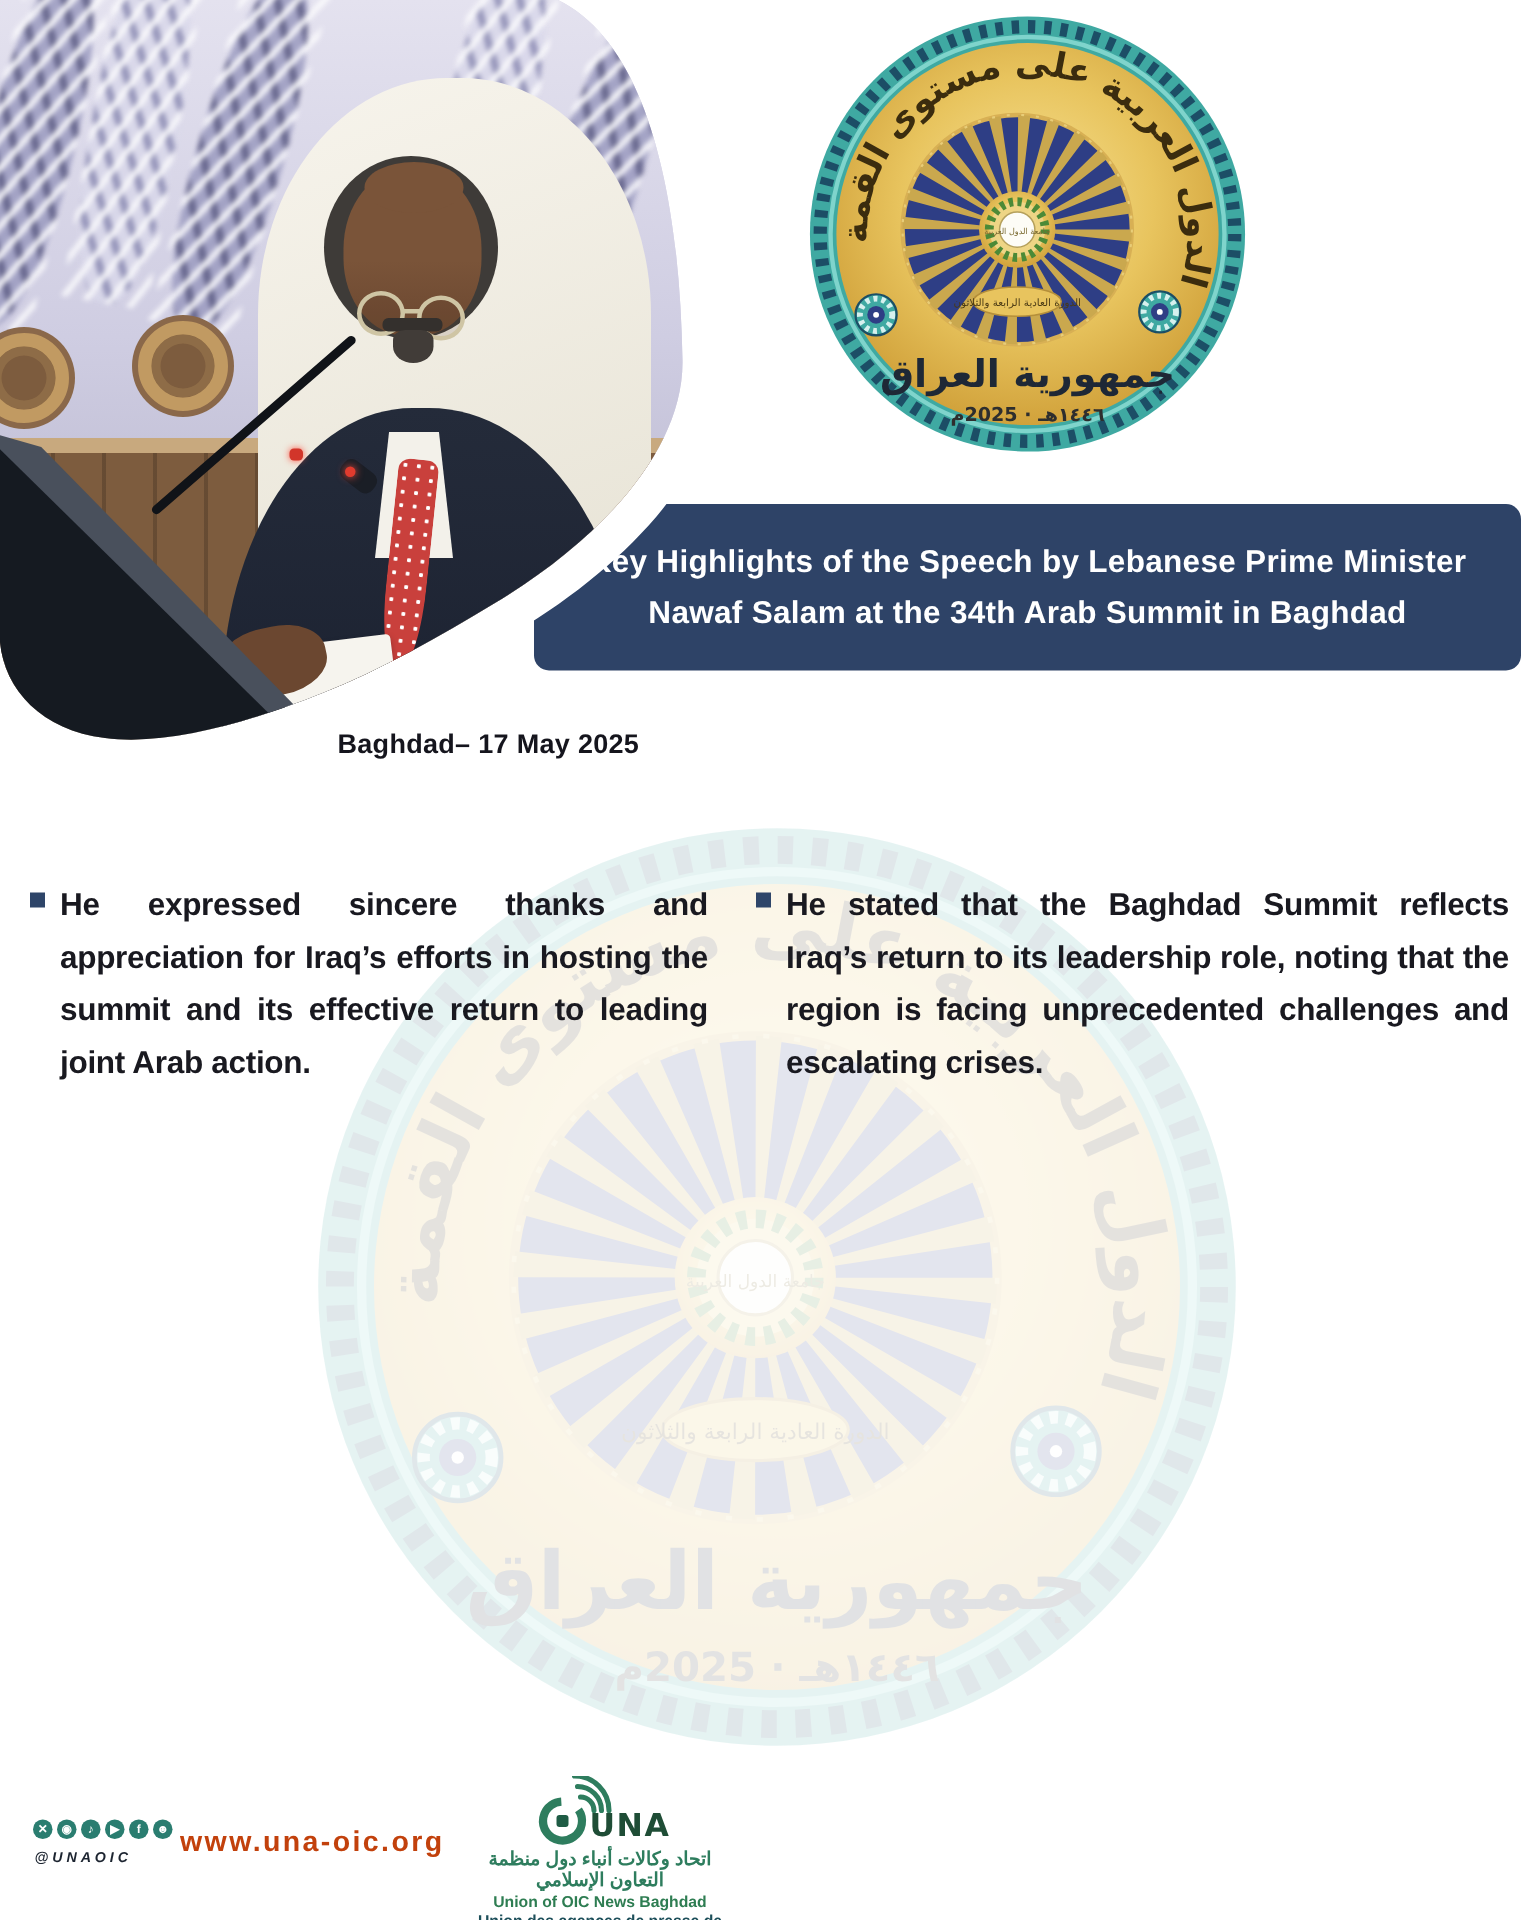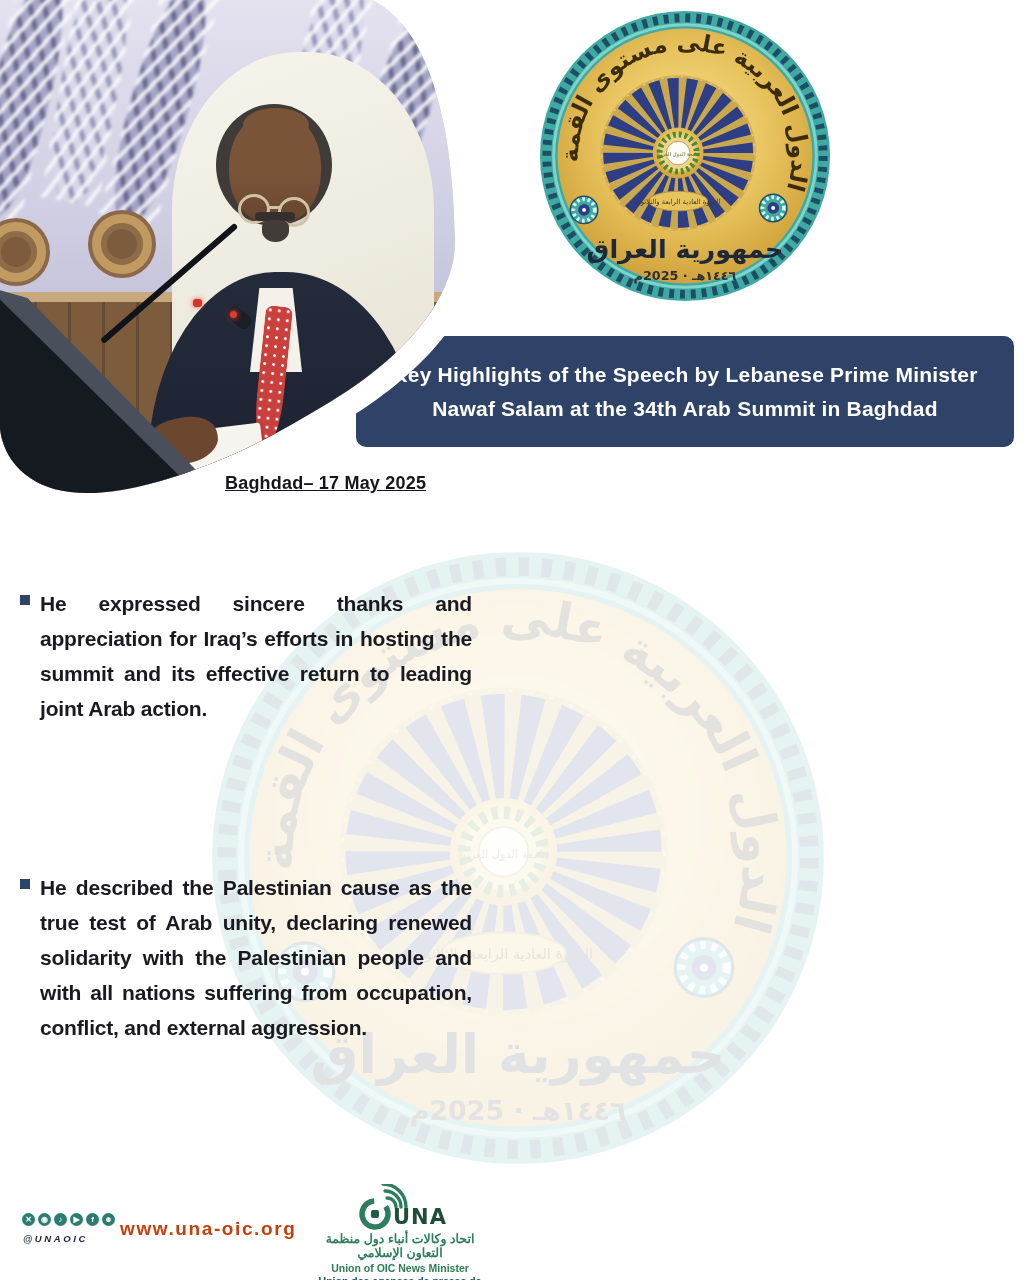--- a/index.html
+++ b/index.html
@@ -16,22 +16,22 @@
   .banner {
     position:absolute; left:356px; top:336px; width:658px; height:111px;
     background:#2e4367; border-radius:10px; z-index:1;
     display:flex; align-items:center; justify-content:center; padding:0 26px;
   }
   .banner h1 {
     color:#fff; font-size:21px; line-height:34px; font-weight:700;
     text-align:center; letter-spacing:.2px;
   }
   .dateline {
-    position:absolute; left:225px; top:473px; z-index:4;
-    font-size:18px; font-weight:700; color:#15151d; letter-spacing:.2px;text-decoration:underline;
+    position:absolute; left:225px; top:486px; z-index:4;
+    font-size:18px; font-weight:700; color:#15151d; letter-spacing:.2px;
   }
 
   
   .photo-halo, .photo {
     position:absolute; left:0; top:0; width:458px; height:520px;
     clip-path: path("M0,0 L372,0 C430,28 453,125 455,240 C456,300 400,360 330,402 C292,425 255,446 215,462 C175,478 115,498 70,492 C28,487 3,460 0,428 Z");
   }
   .photo-halo { background:#fff; transform:scale(1.085); transform-origin:36% 34%; z-index:2; }
   .photo { z-index:3; overflow:hidden; background:#d9d7e8; }
   .photo * { position:absolute; }
@@ -212,23 +212,23 @@
   </div>
 
   <svg class="emblem-main">
       <use href="#emblem-symbol"></use>
     </svg>
 
   <div class="bullet b1">
     <span class="sq"></span>
     <p>He expressed sincere thanks and appreciation for Iraq’s efforts in hosting the summit and its effective return to leading joint Arab action.</p>
   </div>
-  <div class="bullet b3">
+  <div class="bullet b2">
     <span class="sq"></span>
-    <p>He described the Palestinian cause as the true test of Arab unity, declaring renewed solidarity with the Palestinian people and with all nations suffering from occupation, conflict, and external aggression.</p>
+    <p>He stated that the Baghdad Summit reflects Iraq’s return to its leadership role, noting that the region is facing unprecedented challenges and escalating crises.</p>
   </div>
 
   <div class="social-row">
     <span class="s-icon">✕</span>
     <span class="s-icon">◉</span>
     <span class="s-icon">♪</span>
     <span class="s-icon">▶</span>
     <span class="s-icon">f</span>
     <span class="s-icon">☻</span>
   </div>
@@ -238,17 +238,17 @@
   <div class="una">
     <svg class="una-mark" width="130" height="48" viewBox="0 0 130 48">
       <path d="M52 14 a9 9 0 0 1 9 9" fill="none" stroke="#2e7d5e" stroke-width="3.4" stroke-linecap="round"></path>
       <path d="M50 7  a16 16 0 0 1 16 16" fill="none" stroke="#2e7d5e" stroke-width="3.4" stroke-linecap="round"></path>
       <path d="M48 0  a23 23 0 0 1 23 23" fill="none" stroke="#2e7d5e" stroke-width="3.4" stroke-linecap="round"></path>
       <circle cx="40" cy="30" r="13" fill="none" stroke="#2e7d5e" stroke-width="5.5" stroke-dasharray="68 14" transform="rotate(-35 40 30)"></circle>
       <rect x="36" y="26" width="8" height="8" rx="2" fill="#1f5c45"></rect>
       <text x="58" y="40" font-size="21" font-weight="bold" fill="#1f4d36" letter-spacing="1" font-family="DejaVu Sans, sans-serif">UNA</text>
     </svg>
     <div class="una-ar">اتحاد وكالات أنباء دول منظمة التعاون الإسلامي</div>
-    <div class="una-en">Union of OIC News Minister</div>
+    <div class="una-en">Union of OIC News Baghdad</div>
     <div class="una-fr">Union des agences de presse de l'OCI</div>
   </div>
 
 </div>
 
 </body></html>

